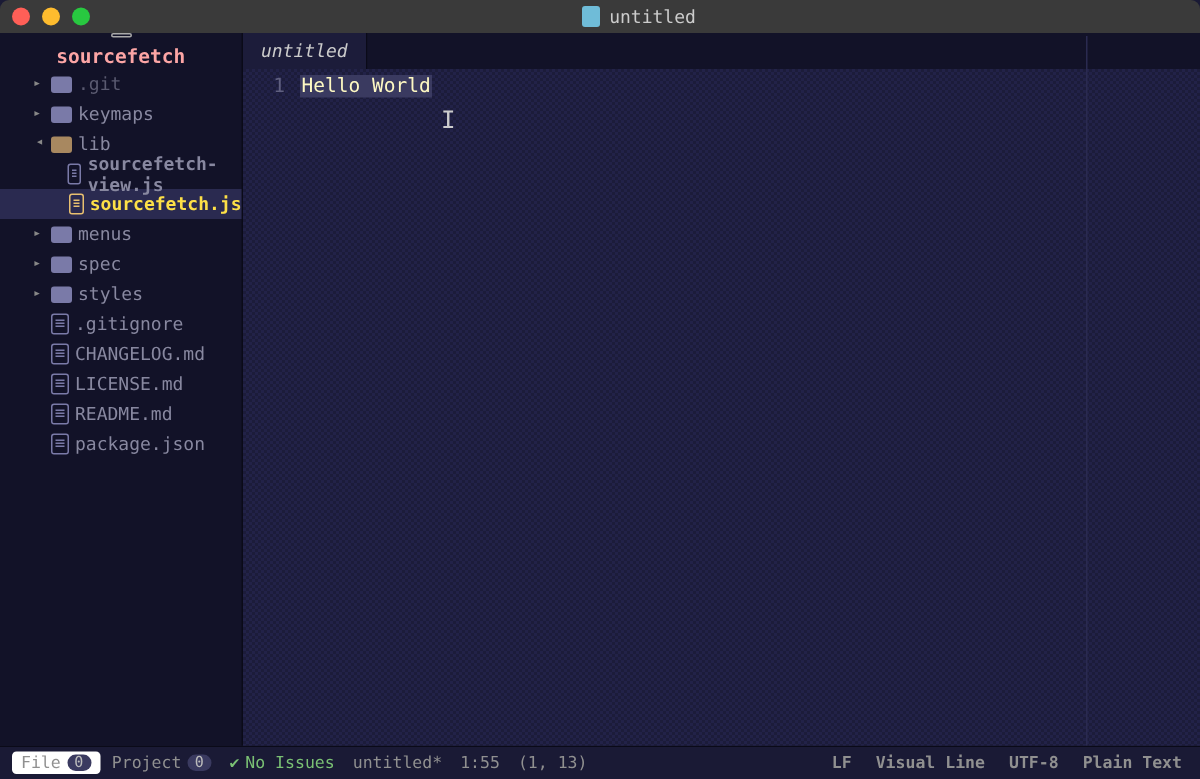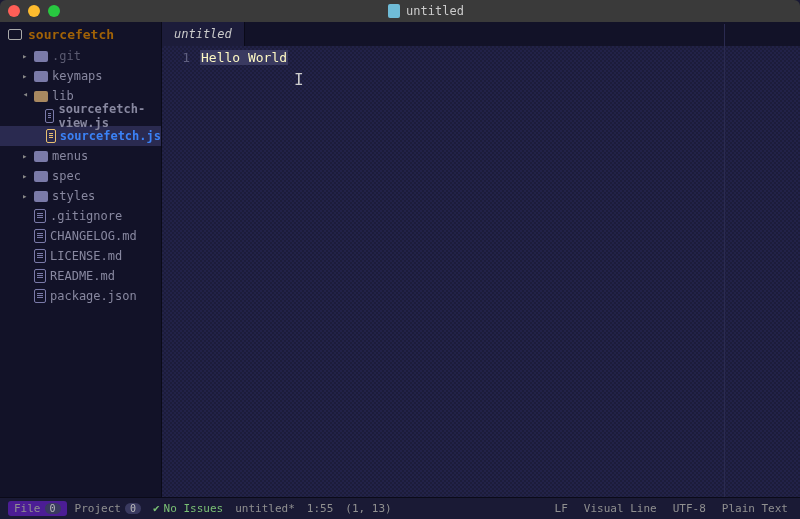--- a/index.html
+++ b/index.html
@@ -51,40 +51,41 @@
   border-right: 1px solid #0a0a18;
 }
 .sidebar-header {
   height: 24px;
   display: flex;
   align-items: center;
   padding: 0 8px;
   gap: 6px;
   font-size: 13px;
   font-weight: bold;
-  color: #a16207;
+  color: #fca5a5;
+  flex-direction: column;
 }
 .tree {
   font-size: 12px;
   color: #8888a0;
 }
 .tree-row {
   display: flex;
   align-items: center;
   height: 20px;
   padding-left: 12px;
   gap: 4px;
   cursor: pointer;
 }
 .tree-row.depth1 { padding-left: 22px; }
 .tree-row.depth2 { padding-left: 35px; font-weight: bold; }
 .tree-row.expanded > .chev { transform: rotate(90deg); }
 .tree-row.selected {
   background: #2a2a50;
-  color: #3b82f6;
+  color: #fde047;
 }
 .chev {
   width: 8px;
   display: inline-flex;
   font-size: 9px;
   color: #888;
 }
 .folder-ico {
   width: 14px; height: 11px;
   background: #7a7aa8;
@@ -188,26 +189,26 @@
   padding: 0 8px;
   gap: 4px;
 }
 .statusbar .sb-item {
   display: flex;
   align-items: center;
   gap: 4px;
   padding: 0 4px;
 }
 .statusbar .sb-item.box {
-  background: #4c1d95;
+  background: #ffffff;
   border-radius: 3px;
   padding: 1px 6px;
 }
 .sb-left { display: flex; align-items: center; gap: 4px; }
-.sb-right { display: flex; align-items: center; gap: 8px; margin-left: auto; }
+.sb-right { display: flex; align-items: center; gap: 8px; margin-left: auto; font-weight: bold; }
 .badge {
   background: #3a3a60;
   color: #bbb;
   border-radius: 8px;
   padding: 0 5px;
   font-size: 10px;
 }
 .green-txt { color: #7ac074; }
 .check { color: #7ac074; }
 .monitor-ico {

